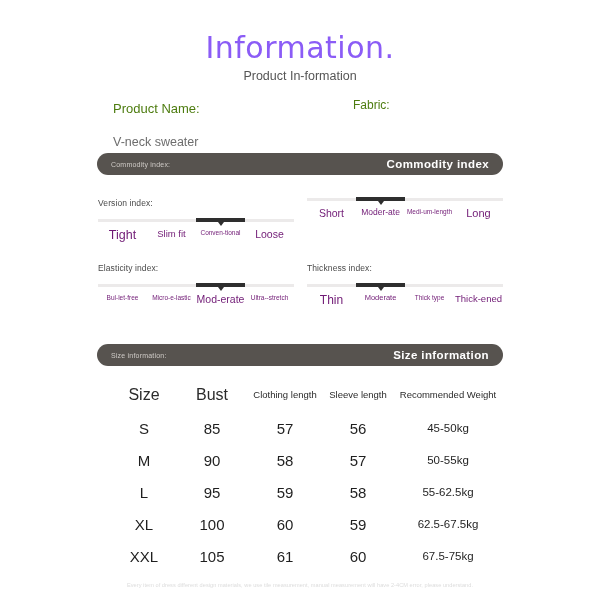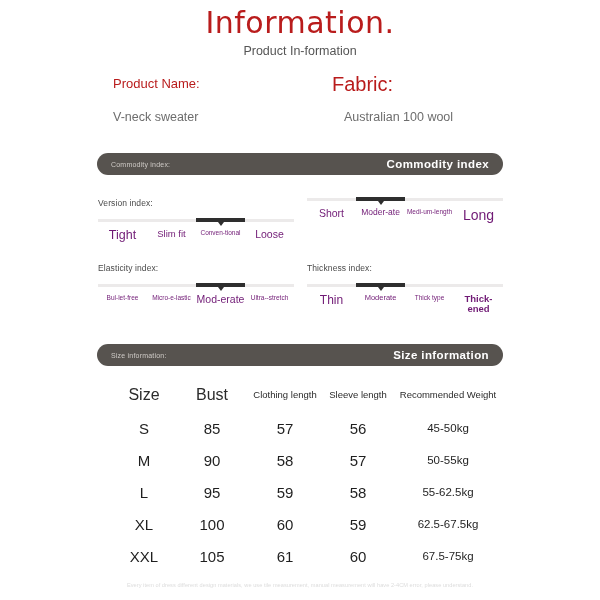--- a/index.html
+++ b/index.html
@@ -22,53 +22,53 @@
     height: 600px;
     box-sizing: border-box;
   }
 
   
   .title {
     text-align: center;
     font-size: 30px;
     font-weight: 400;
     letter-spacing: 0.5px;
-    color: #b91c1c;
+    color: #8b5cf6;
     margin: 0;
-    padding-top: 5px;
+    padding-top: 30px;
     font-family: "DejaVu Sans", sans-serif;
   }
   .subtitle {
     text-align: center;
     font-size: 12.5px;
     color: #555555;
     line-height: 1.12;
     width: 120px;
     margin: 4px auto 0 auto;
     font-weight: 400;
   }
 
   
   .fields {
     position: relative;
     margin-top: 18px;
     height: 62px;
   }
   .field-label {
     position: absolute;
-    color: #b91c1c;
+    color: #4d7c0f;
   }
   .field-value {
     position: absolute;
     color: #6d6d6d;
     font-size: 12.5px;
   }
   #pname-label { left: 113px; top: 0px;  font-size: 13px; }
   #pname-value { left: 113px; top: 34px; }
-  #fabric-label{ left: 332px; top: -3px; font-size: 20px; }
+  #fabric-label{ left: 353px; top: -3px; font-size: 12px; }
   #fabric-value{ left: 344px; top: 34px; }
 
   
   .banner {
     position: absolute;
     left: 97px;
     width: 406px;
     height: 22px;
     background: #57534f;
     border-radius: 11px;
@@ -199,21 +199,20 @@
 
 <div class="page">
 
   <h1 class="title">Information.</h1>
   <div class="subtitle">Product In-formation</div>
 
   <div class="fields">
     <div class="field-label" id="pname-label">Product Name:</div>
     <div class="field-value" id="pname-value">V-neck sweater</div>
     <div class="field-label" id="fabric-label">Fabric:</div>
-    <div class="field-value" id="fabric-value">Australian 100 wool</div>
   </div>
 
   <div class="banner" id="banner-commodity">
     <span class="banner-small">Commodity index:</span>
     <span class="banner-big">Commodity index</span>
   </div>
 
   <div class="meters" id="meters-container">
       <div class="meter col-l row-1">
         <div class="meter-title">Version index:</div>
@@ -230,21 +229,21 @@
       </div>
       <div class="meter col-r row-1">
         <div class="meter-track">
           <div class="meter-fill" style="left: 25%; width: 25%;"></div>
           <div class="meter-pointer" style="left: 37.5%;"></div>
         </div>
         <div class="meter-labels">
           <div style="font-size: 10.5px;">Short</div>
           <div style="font-size: 8.5px;">Moder-ate</div>
           <div style="font-size: 6.5px;">Medi-um-length</div>
-          <div style="font-size: 14px;">Long</div>
+          <div style="font-size: 11px;">Long</div>
         </div>
       </div>
       <div class="meter col-l row-2">
         <div class="meter-title">Elasticity index:</div>
         <div class="meter-track">
           <div class="meter-fill" style="left: 50%; width: 25%;"></div>
           <div class="meter-pointer" style="left: 62.5%;"></div>
         </div>
         <div class="meter-labels">
           <div style="font-size: 6.5px;">Bul-let-free</div>
@@ -256,21 +255,21 @@
       <div class="meter col-r row-2">
         <div class="meter-title">Thickness index:</div>
         <div class="meter-track">
           <div class="meter-fill" style="left: 25%; width: 25%;"></div>
           <div class="meter-pointer" style="left: 37.5%;"></div>
         </div>
         <div class="meter-labels">
           <div style="font-size: 12px;">Thin</div>
           <div style="font-size: 7.5px;">Moderate</div>
           <div style="font-size: 6.5px;">Thick type</div>
-          <div style="font-size: 9.5px; font-weight: bold;">Thick-ened</div>
+          <div style="font-size: 9.5px;">Thick-ened</div>
         </div>
       </div>
     </div>
 
   <div class="banner" id="banner-size">
     <span class="banner-small">Size information:</span>
     <span class="banner-big">Size information</span>
   </div>
 
   <table class="size-table">

